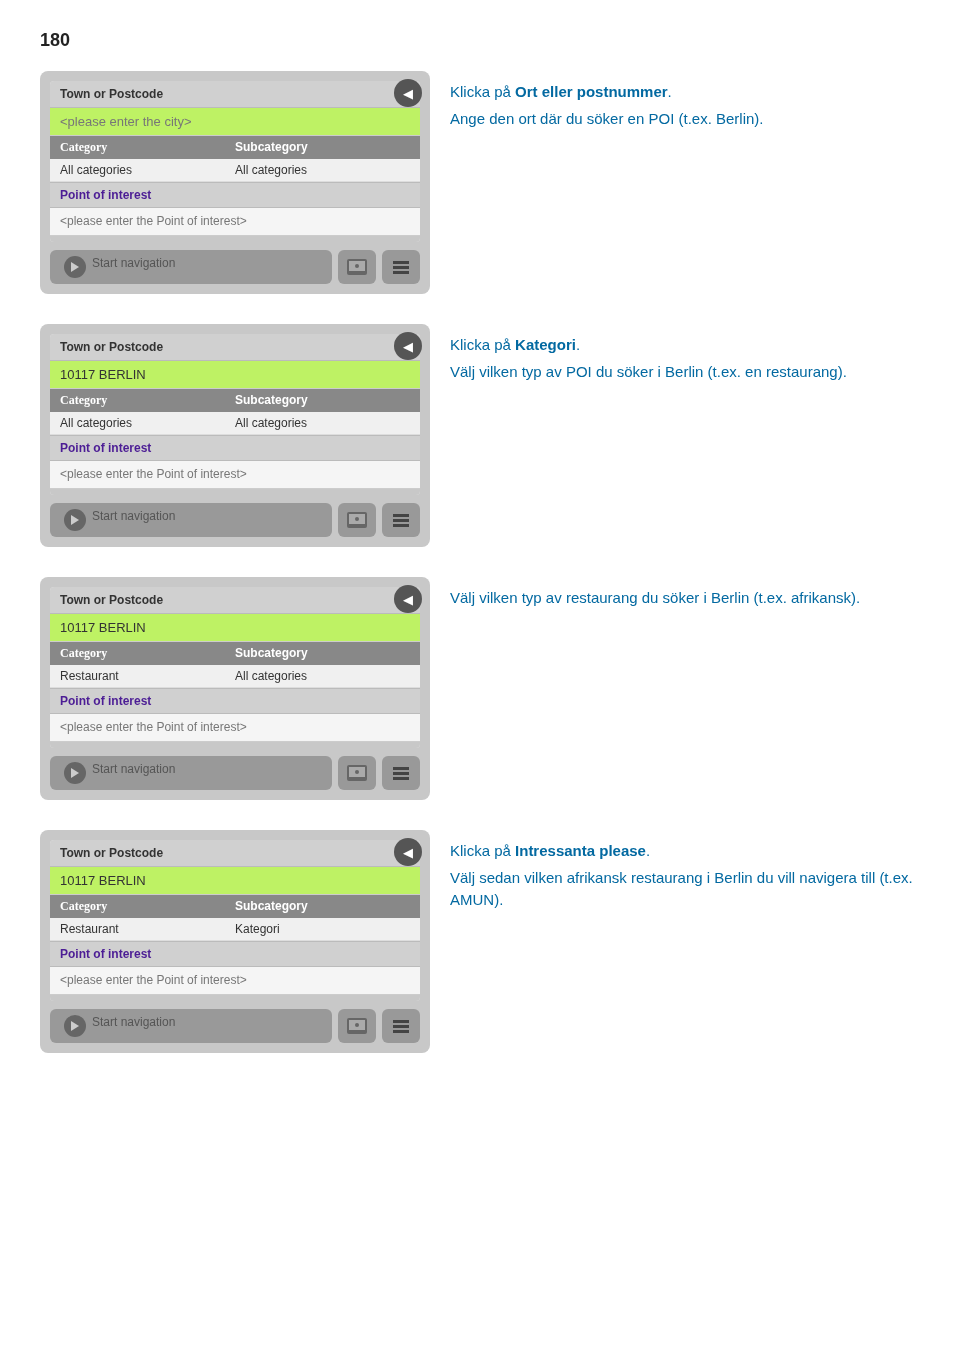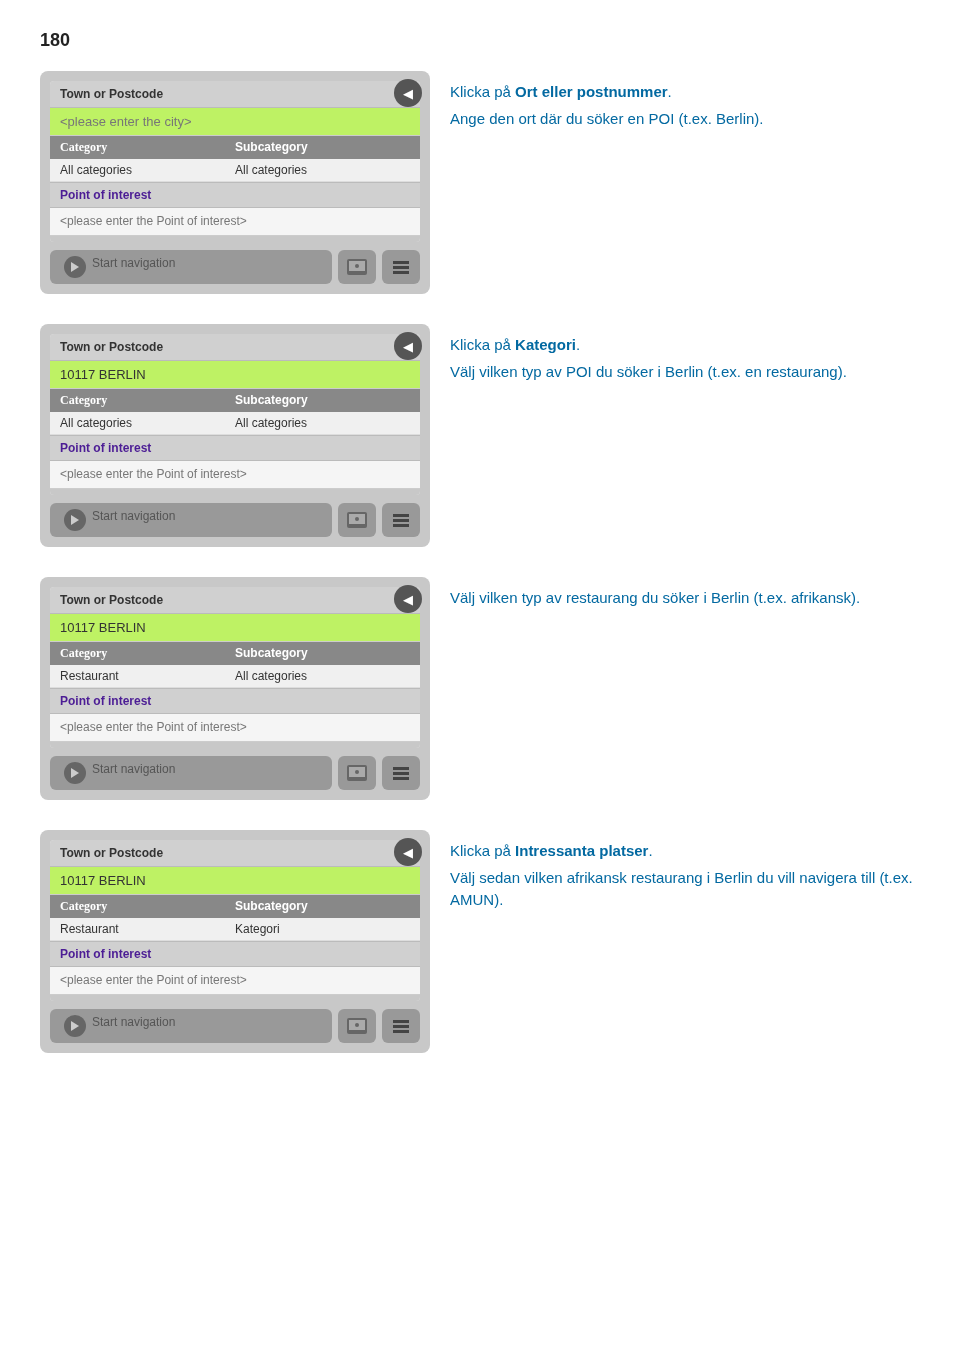--- a/index.html
+++ b/index.html
@@ -369,17 +369,17 @@
         <svg width="18" height="16" viewBox="0 0 18 16">
             <rect x="1" y="2" width="16" height="3" fill="#444"></rect>
             <rect x="1" y="7" width="16" height="3" fill="#444"></rect>
             <rect x="1" y="12" width="16" height="3" fill="#444"></rect>
           </svg>
       </div>
     </div>
   </div>
   <div class="description">
     <p class="click-label">
-      <span>Klicka på </span><span class="bold">Intressanta platser</span><span>.</span>
+      <span>Klicka på </span><span class="bold">Intressanta please</span><span>.</span>
     </p>
     <p>Välj sedan vilken afrikansk restaurang i Berlin du vill navigera till (t.ex. AMUN).</p>
   </div>
 </div>
 
 </body></html>

